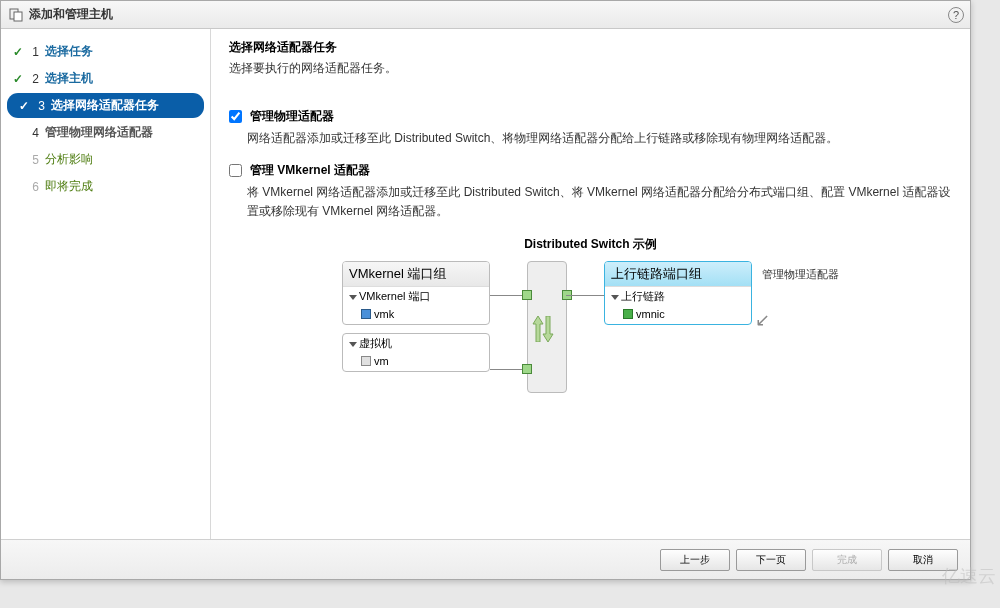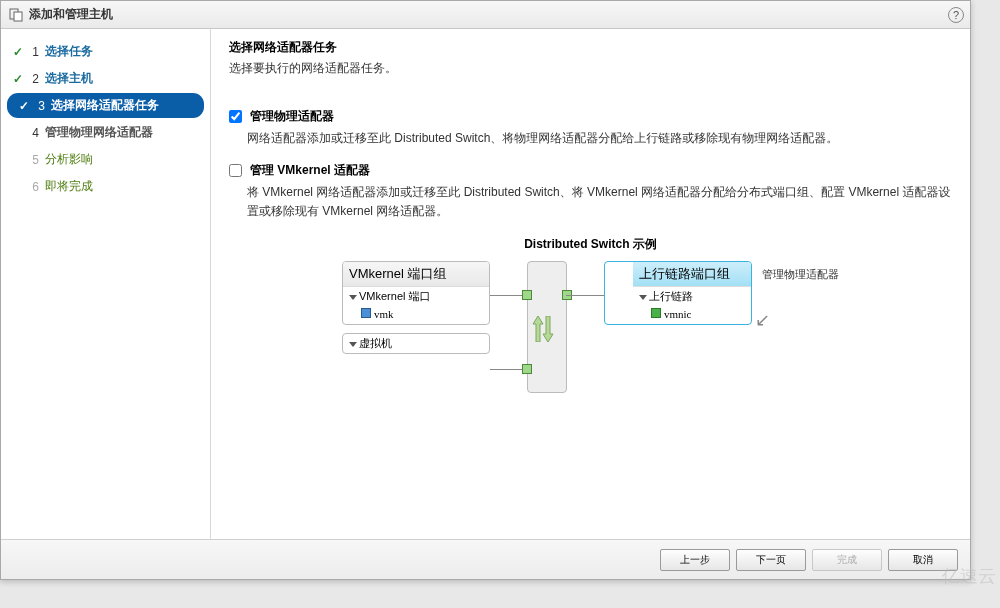--- a/index.html
+++ b/index.html
@@ -117,37 +117,36 @@
     .pg-box {
       border: 1px solid #bbb;
       border-radius: 4px;
       width: 148px;
       background: #fff;
       overflow: hidden;
     }
     .pg-box.highlight {
       border: 1.5px solid #3ab3e0;
       width: 148px;
-      padding-left: 28px;
     }
     .pg-header {
       background: linear-gradient(#f6f6f6,#e8e8e8);
       padding: 3px 6px;
       font-size: 13px;
       border-bottom: 1px solid #ddd;
     }
     .pg-box.highlight .pg-header { background: linear-gradient(#cdeefb,#a3e0f5); }
     .pg-item {
       padding: 2px 4px 2px 6px;
       font-size: 11px;
     }
     .pg-sub {
       padding: 2px 4px 4px 18px;
       font-size: 11px;
-      display:flex; align-items:flex-start; gap:3px;font-family:Liberation Serif, serif;
+      display:flex; align-items:center; gap:3px;
     }
     .tri { display:inline-block; width:0;height:0;border-top:4px solid transparent;border-bottom:4px solid transparent;border-left:5px solid #555; margin-right:2px;}
     .tri.down { border-left:4px solid transparent;border-right:4px solid transparent;border-top:5px solid #555;border-bottom:none;}
     .mini-icon {
       display:inline-block; width:10px;height:10px; background:#4a90d9; border:1px solid #2a5a8a;
     }
     .mini-icon.green { background:#4ab04a; border-color:#2a7a2a;}
     .mini-icon.screen { background:#e0e0e0; border-color:#888;}
     .switch-box {
       width: 40px;
@@ -296,20 +295,24 @@
           <div class="pg-box">
             <div class="pg-header">VMkernel 端口组</div>
             <div class="pg-item"><span class="tri down"></span><span>VMkernel 端口</span></div>
             <div class="pg-sub">
                 <span class="mini-icon"></span>
                 <span>vmk</span>
               </div>
           </div>
           <div class="pg-box">
             <div class="pg-item"><span class="tri down"></span><span>虚拟机</span></div>
+            <div class="pg-sub">
+                <span class="mini-icon screen"></span>
+                <span>vm</span>
+              </div>
           </div>
         </div>
 
         <div class="connector-col">
           <div class="hline" style="top:34px;left:0;width:38px"></div>
           <div class="hline" style="top:108px;left:0;width:38px"></div>
         </div>
 
         <div class="switch-box">
           <div class="port-dot" style="left:-6px;top:28px"></div>

